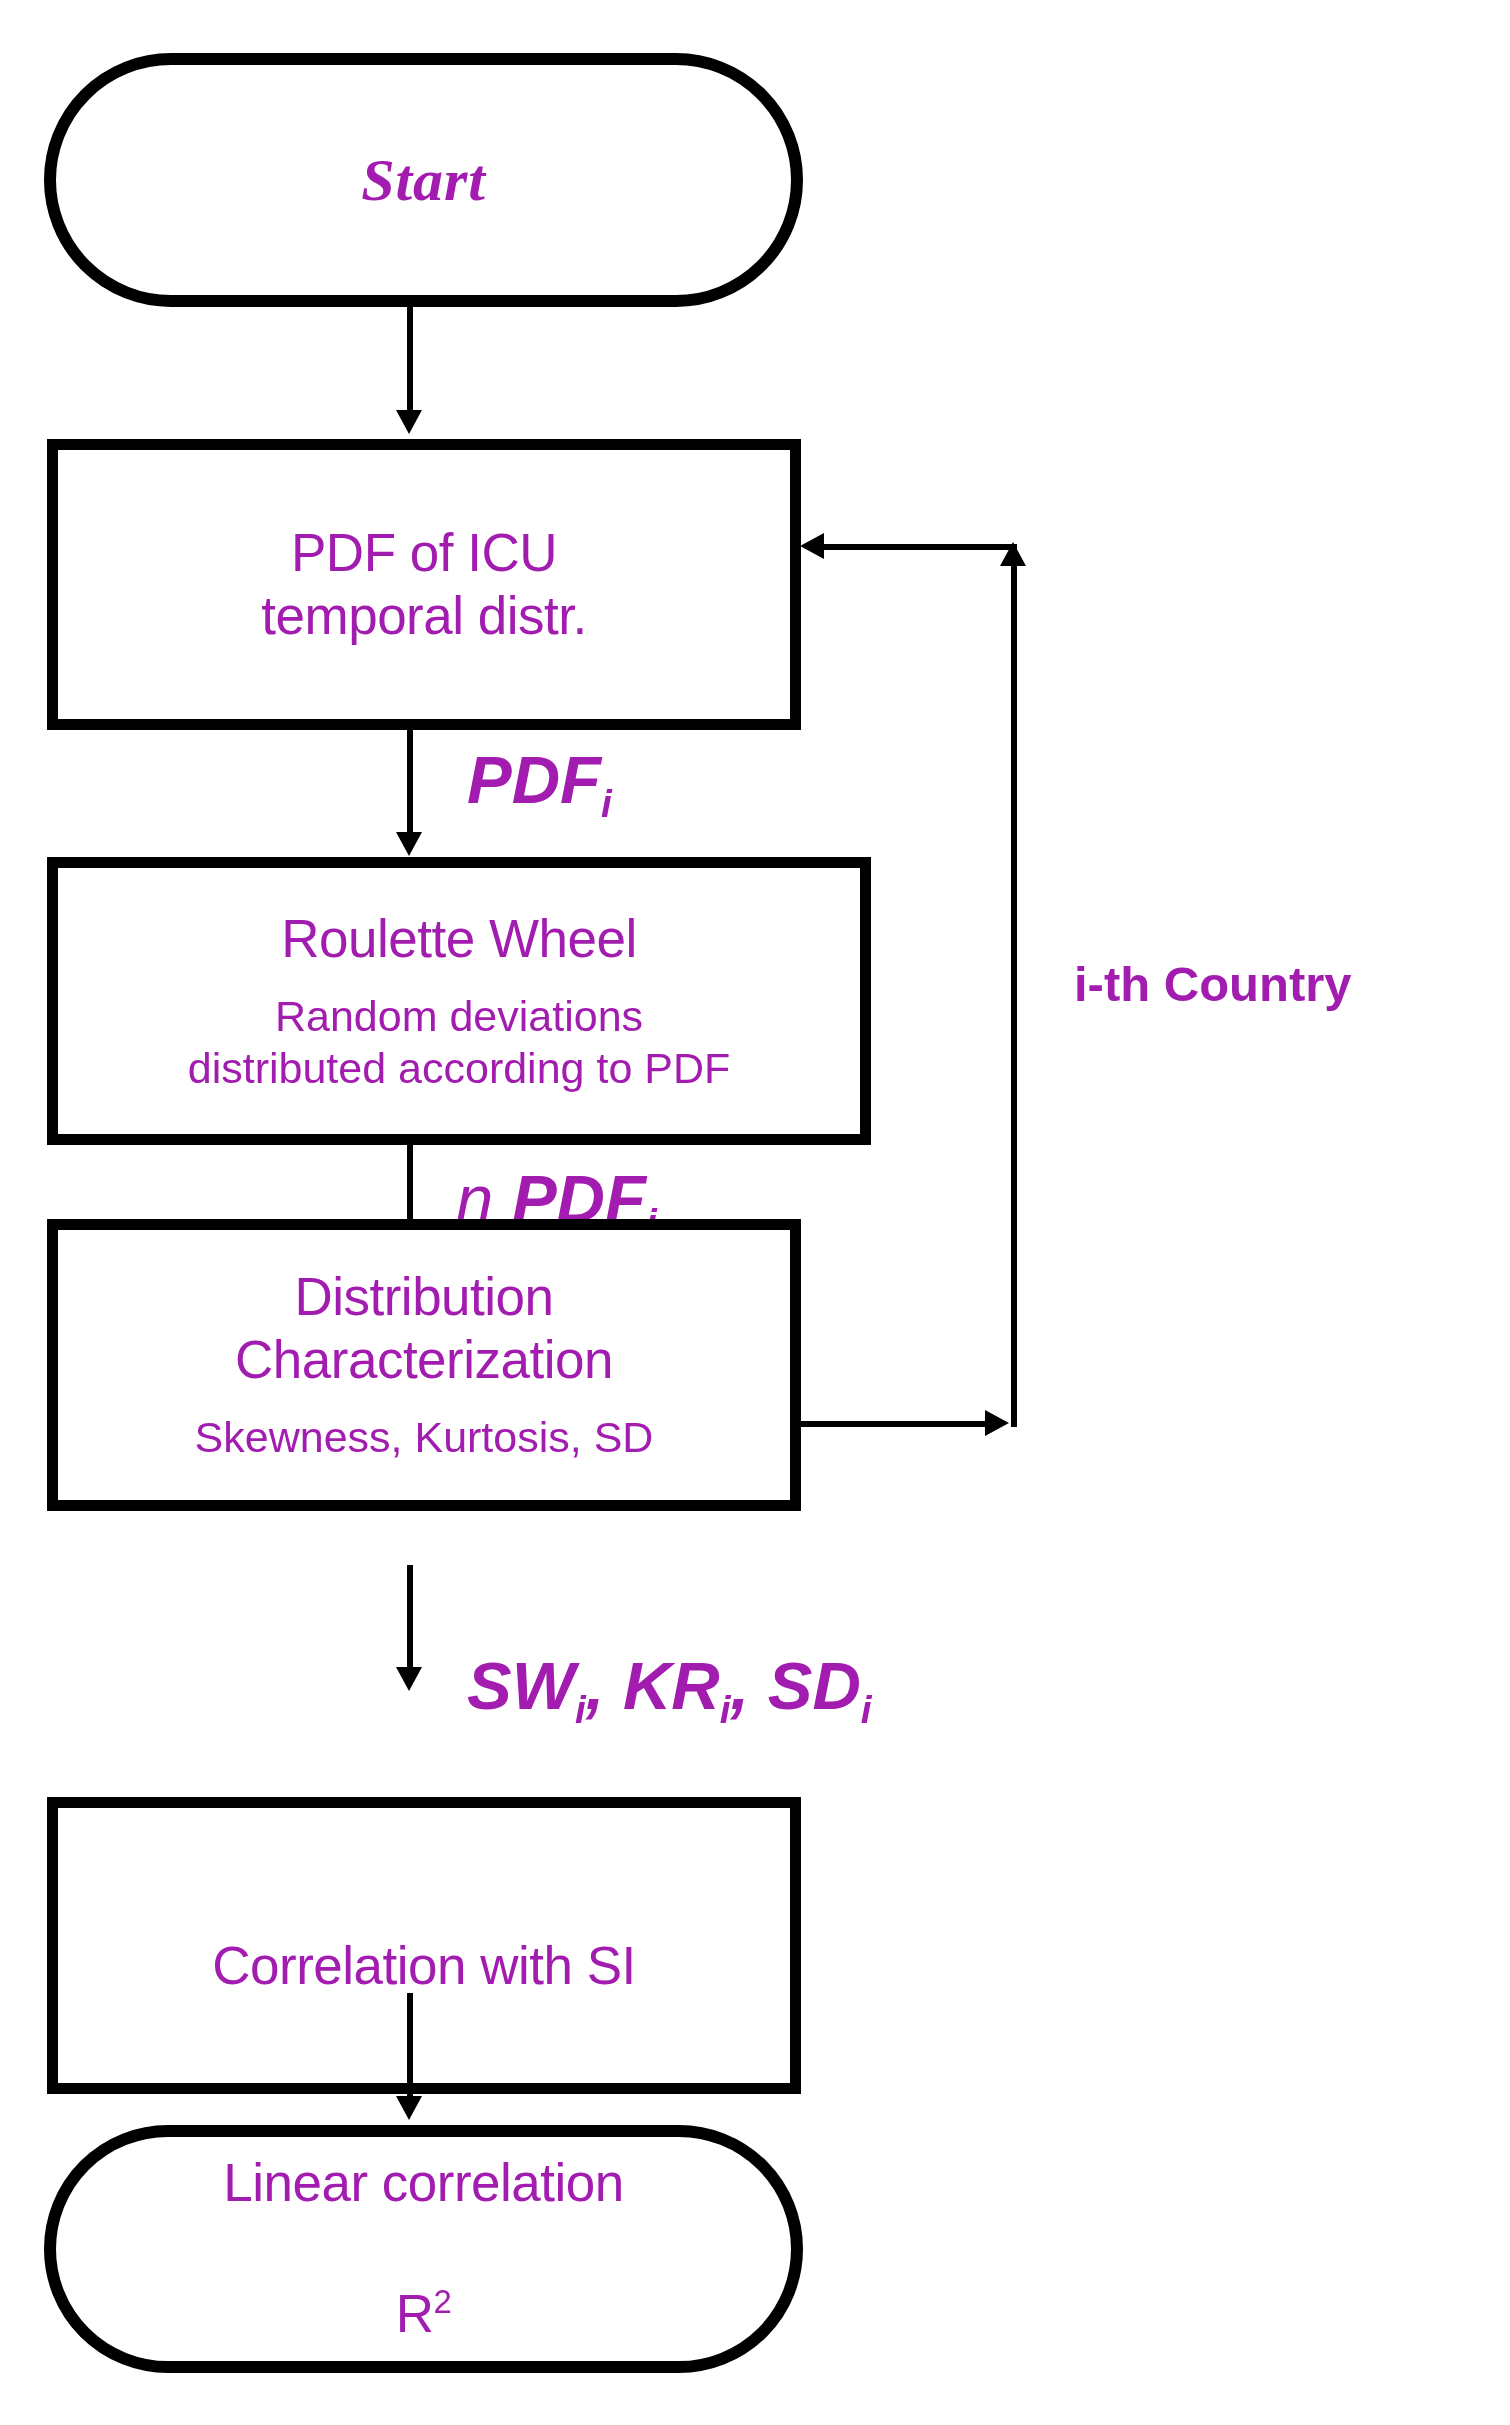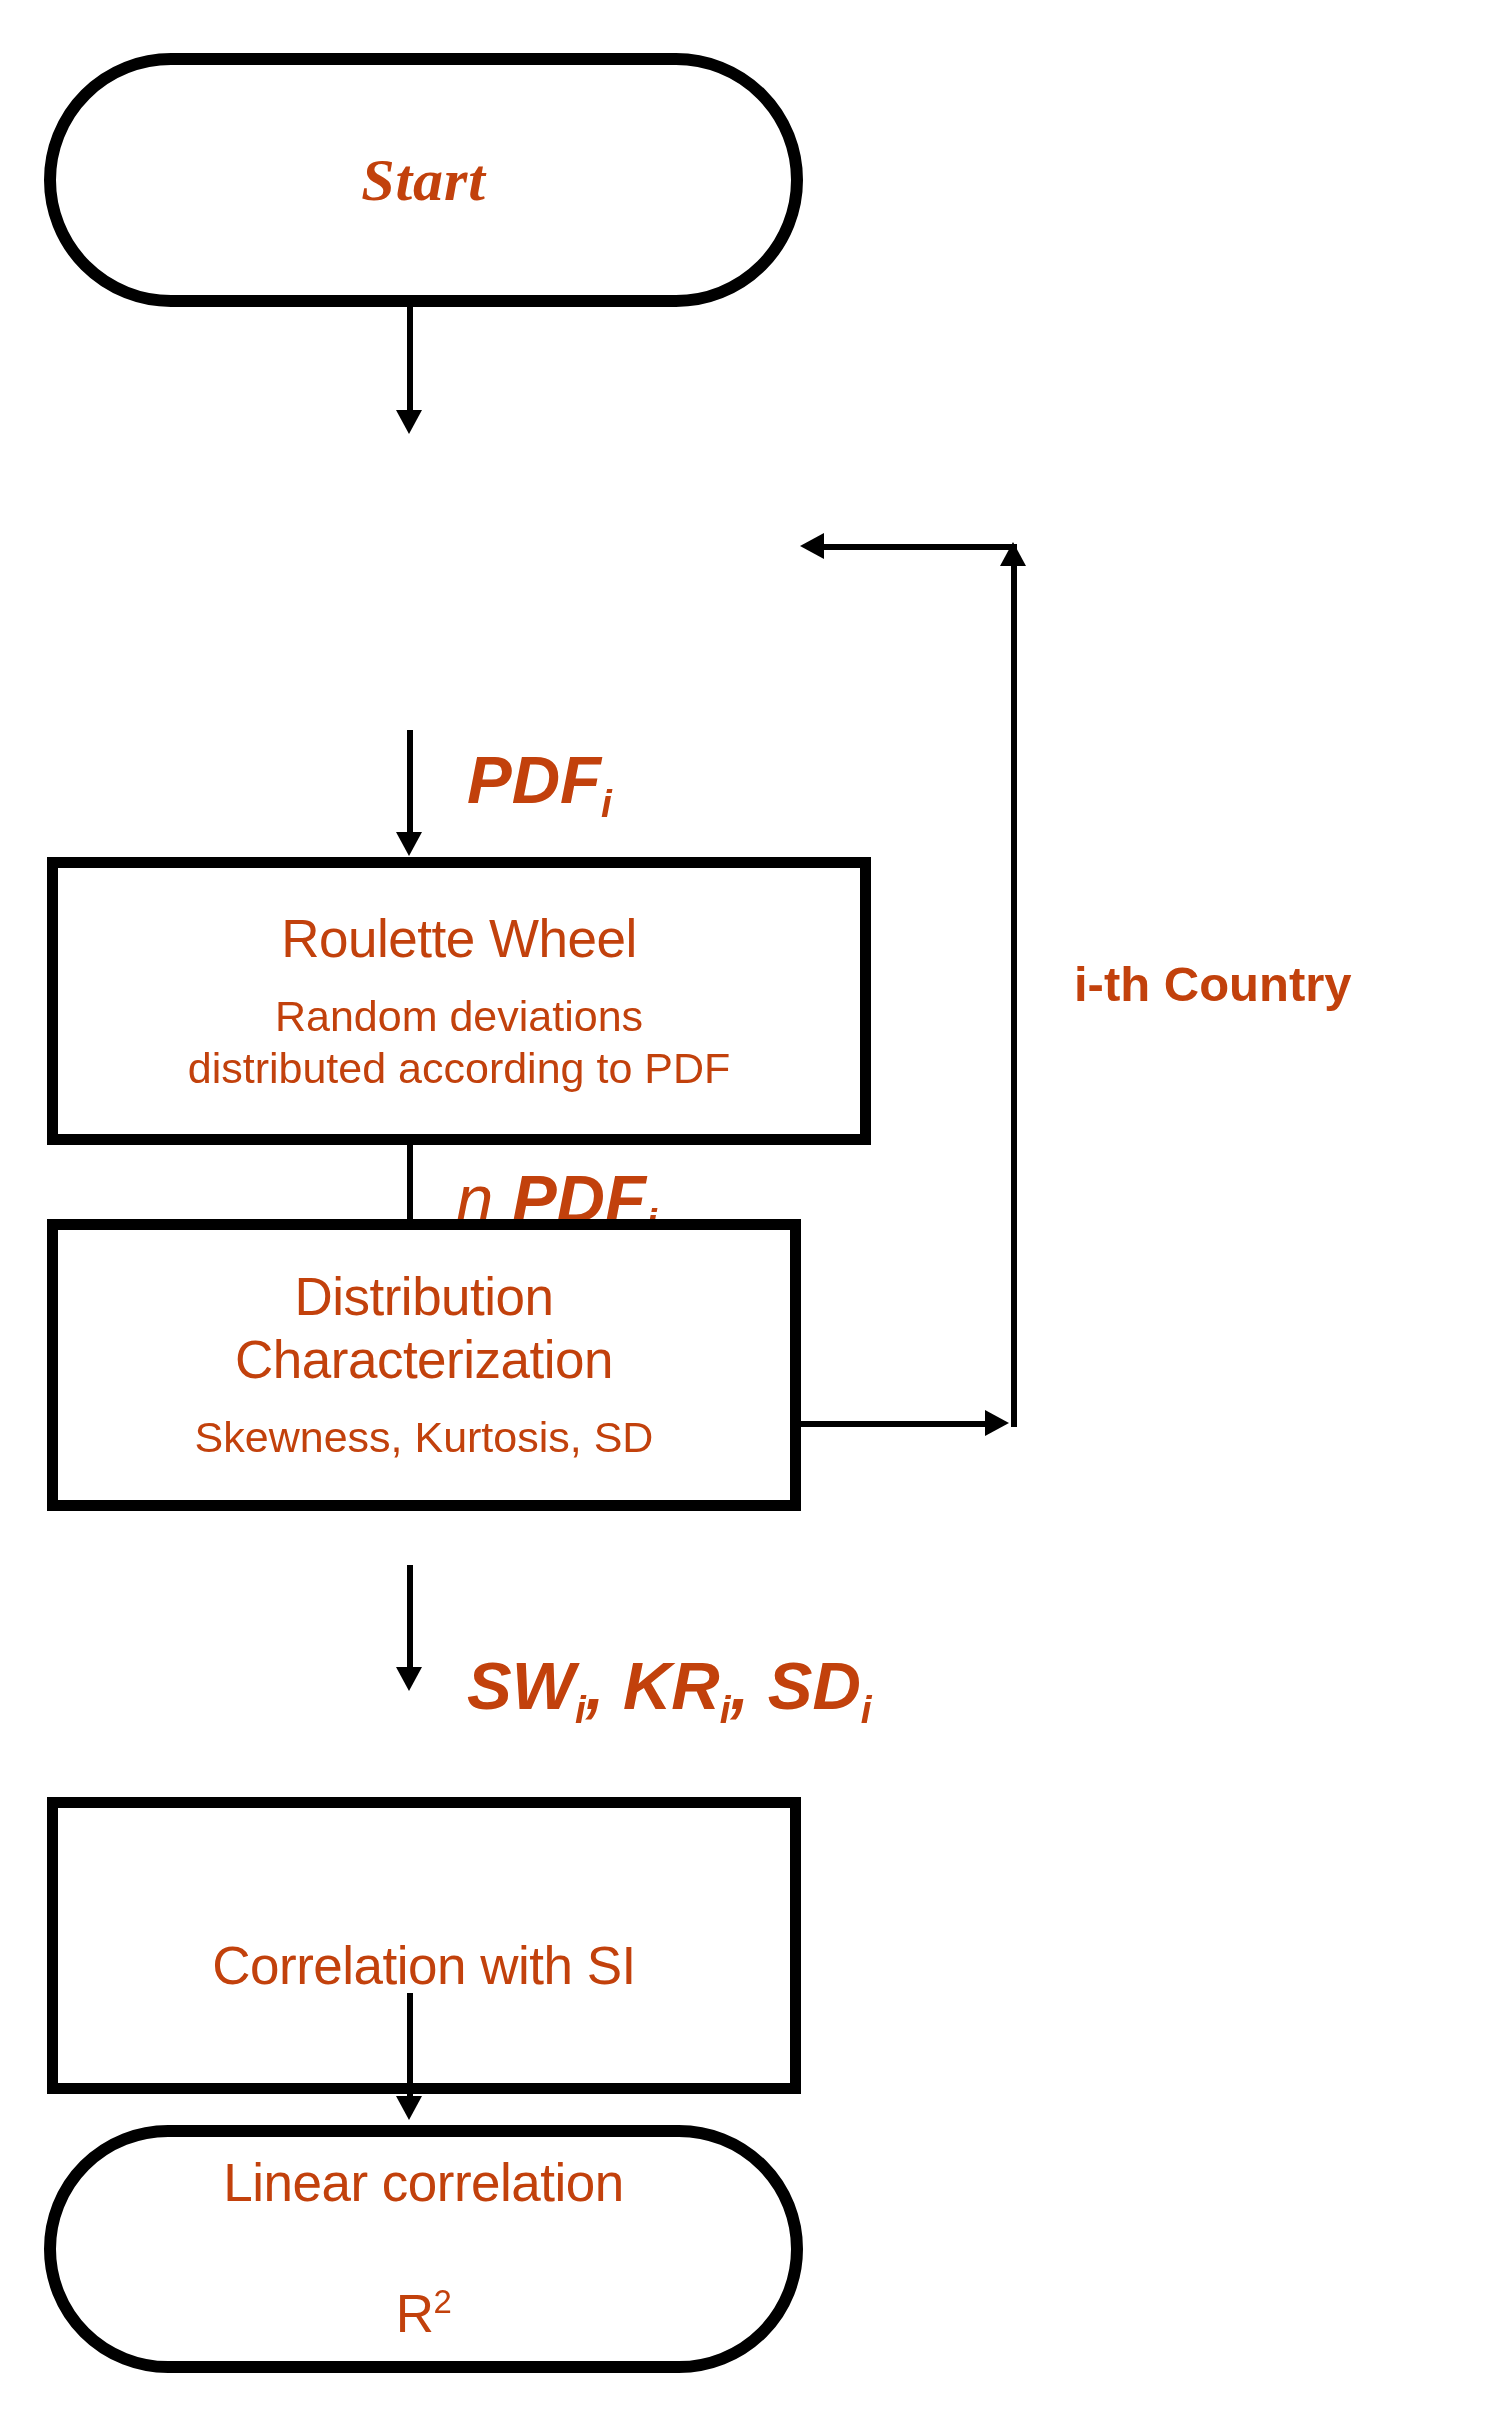--- a/index.html
+++ b/index.html
@@ -7,21 +7,21 @@
     padding: 0;
     background: #ffffff;
   }
   #canvas {
     position: relative;
     width: 1510px;
     height: 2426px;
     background: #ffffff;
     overflow: hidden;
     font-family: "Liberation Sans", sans-serif;
-    color: #c2410c;
+    color: #a21caf;
   }
 
   
   .node {
     position: absolute;
     box-sizing: border-box;
     background: #ffffff;
     border: 11px solid #000000;
     display: flex;
     flex-direction: column;
@@ -142,20 +142,24 @@
 
 <div id="canvas">
 
   <div class="node terminal" id="node-start">
     <div class="terminal-title">Start</div>
   </div>
 
   <div class="vline" style="left:407px; top:306px; height:109px;"></div>
   <div class="arrow-down" style="left:396px; top:410px;"></div>
 
+  <div class="node" id="node-pdf">
+    <div class="node-title">PDF of ICU
+temporal distr.</div>
+  </div>
 
   <div class="vline" style="left:407px; top:730px; height:109px;"></div>
   <div class="arrow-down" style="left:396px; top:832px;"></div>
   <div class="edge-label" style="left:467px; top:746px;">
     <span>PDF</span><span class="sub">i</span>
   </div>
 
   <div class="node" id="node-roulette">
     <div class="node-title">Roulette Wheel</div>
     <div class="node-sub">Random deviations

